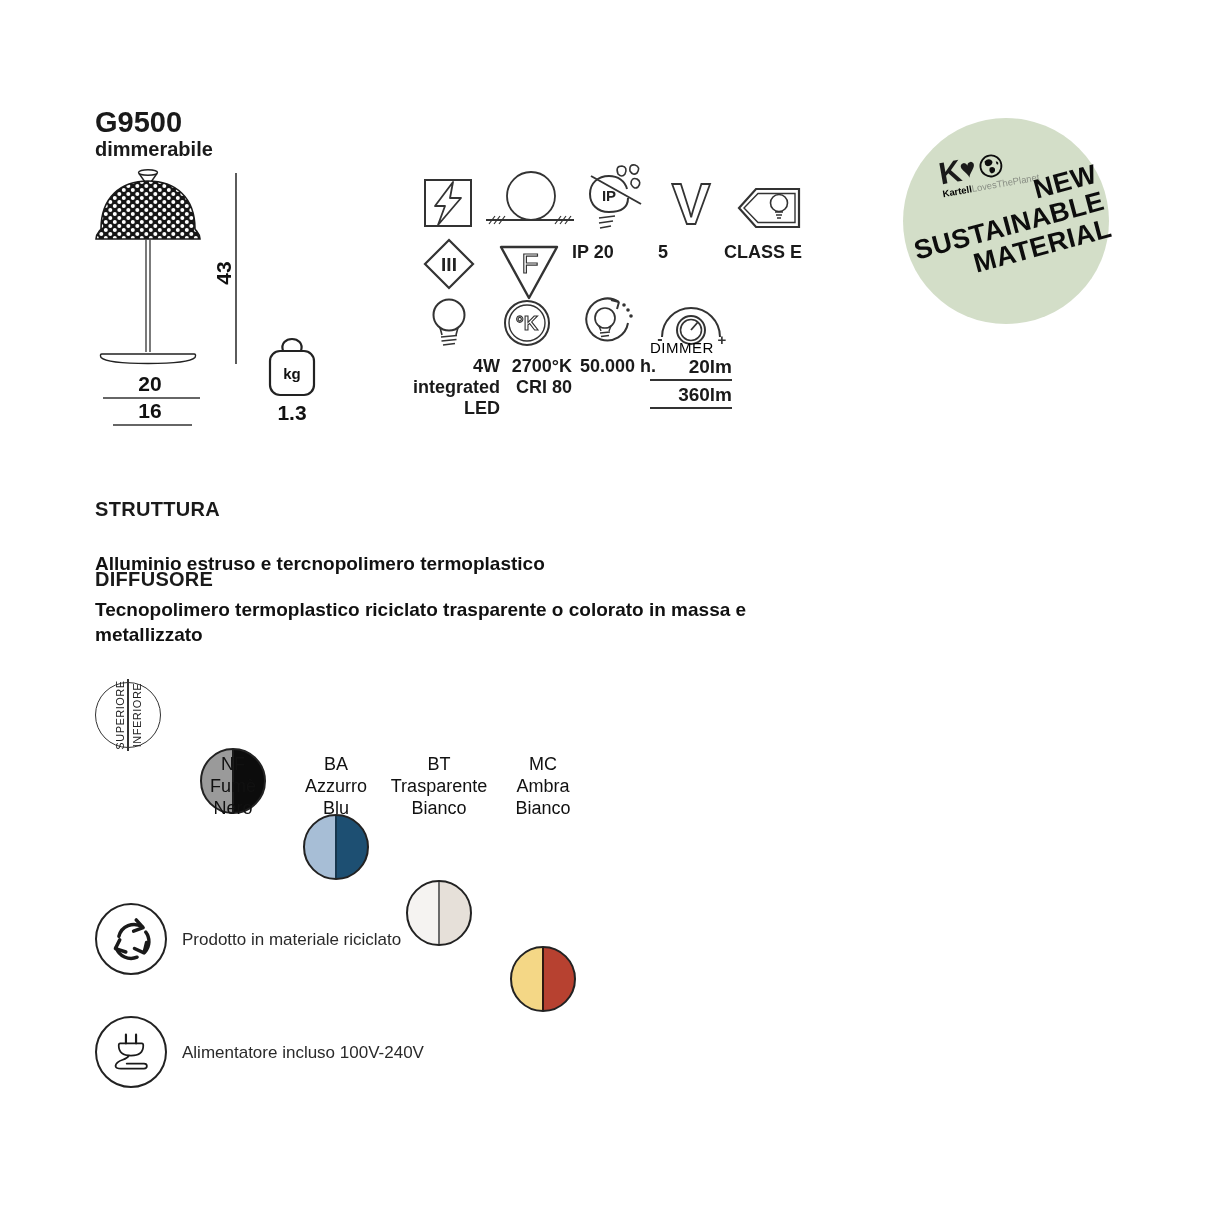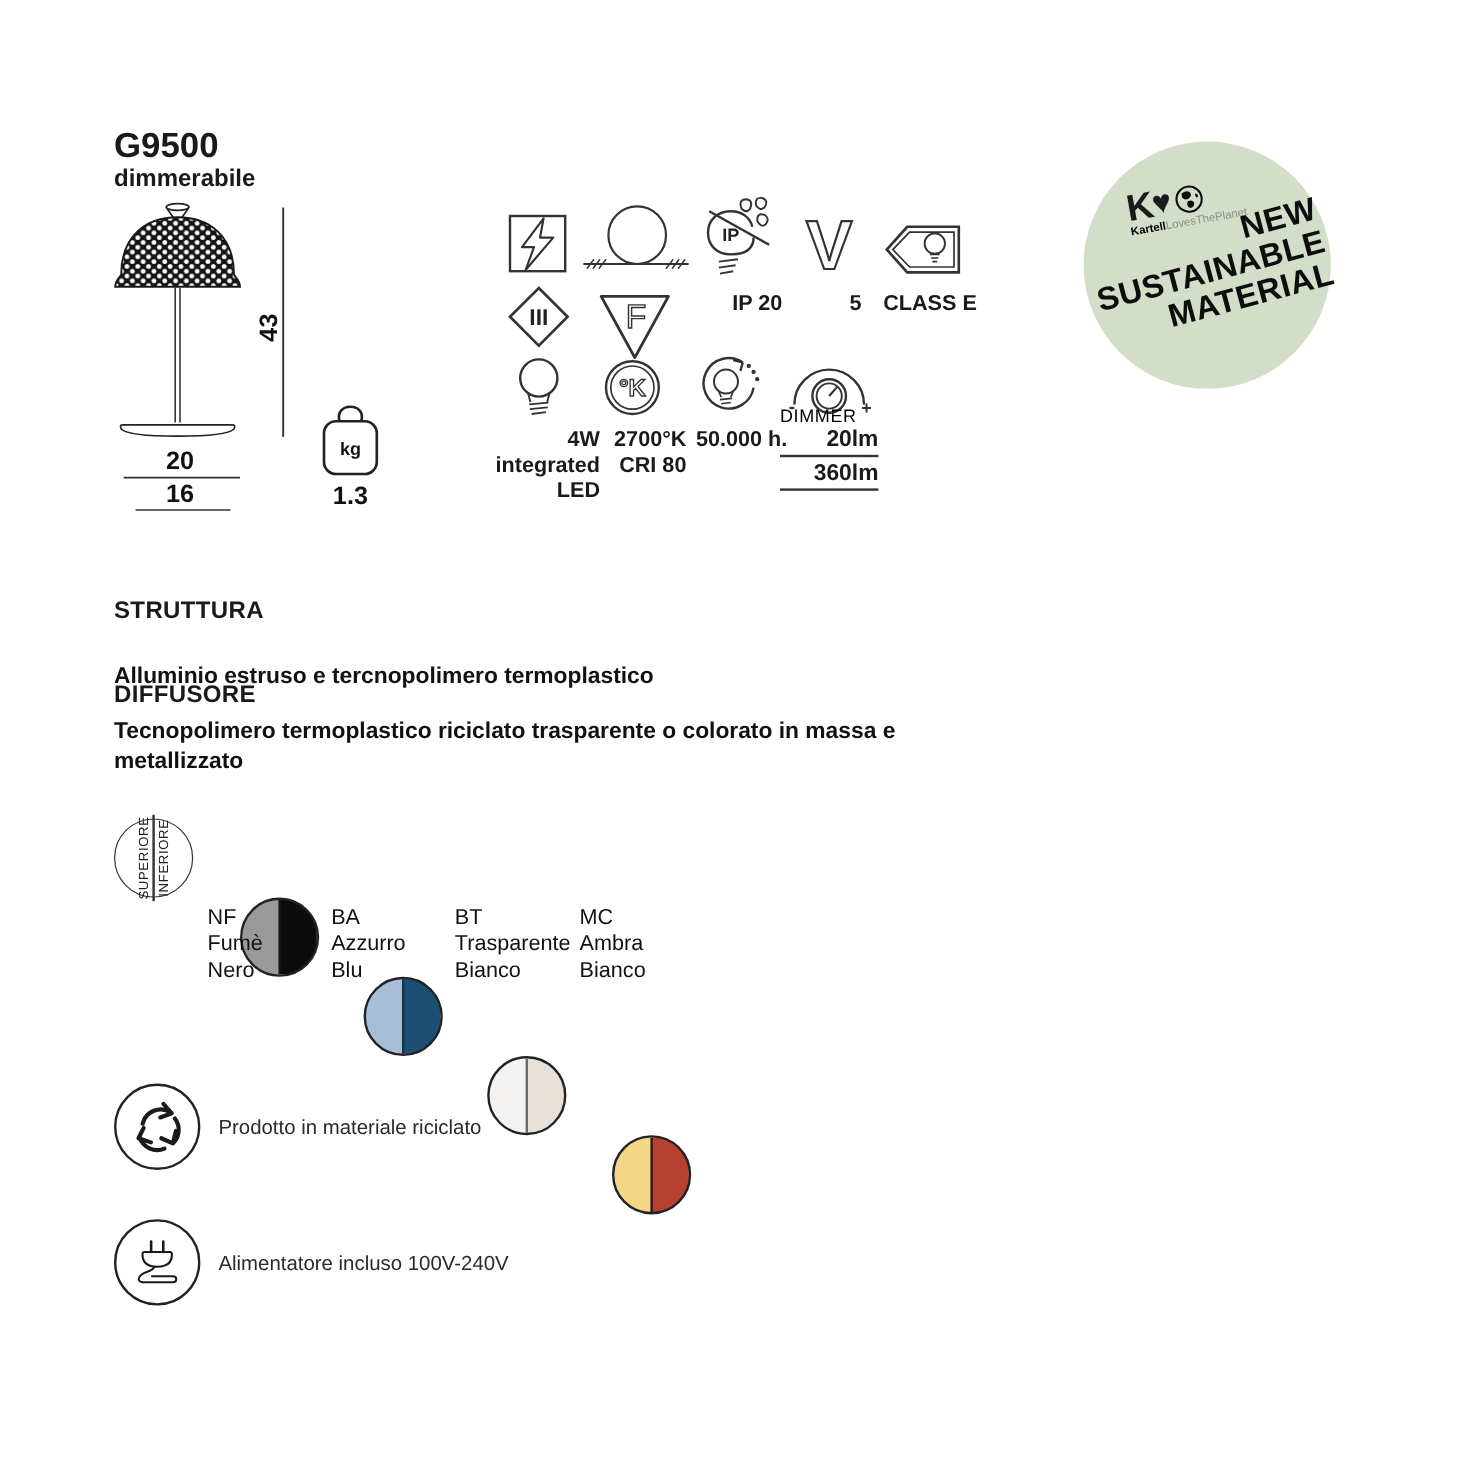--- a/index.html
+++ b/index.html
@@ -1,33 +1,33 @@
 <!DOCTYPE html>
 <html><head>
 <meta charset="utf-8">
 <style>
   html,body{margin:0;padding:0;}
   body{width:1214px;height:1214px;background:#fff;font-family:"Liberation Sans","DejaVu Sans",sans-serif;color:#1a1a1a;position:relative;overflow:hidden;}
   .abs{position:absolute;}
   .title{font-size:29px;font-weight:800;letter-spacing:0;}
   .subtitle{font-size:20px;font-weight:700;}
-  .icon-label{font-size:18px;font-weight:700;text-align:right;}
+  .icon-label{font-size:18px;font-weight:700;text-align:left;}
   .spec-lines{font-size:18px;font-weight:700;text-align:right;line-height:21px;}
   .dimmer-word{font-size:15px;font-weight:400;letter-spacing:.5px;color:#000000;}
   .lm{font-size:19px;font-weight:700;text-align:right;border-bottom:2px solid #333;padding-bottom:1px;margin-bottom:3px;}
   .sec-title{font-size:20px;font-weight:800;letter-spacing:.3px;}
   .sec-body{font-size:19px;font-weight:600;line-height:25px;color:#111;}
   .swatch{width:66px;height:66px;border-radius:50%;border:2px solid #222;box-sizing:border-box;position:relative;}
   .swatch::after{content:"";position:absolute;left:50%;top:0;bottom:0;width:1.5px;margin-left:-0.75px;background:var(--divider,#222);}
   .legend-circle{width:66px;height:66px;border-radius:50%;border:1.5px solid #333;box-sizing:border-box;background:#fff;position:relative;}
   .legend-line{position:absolute;left:50%;top:-4px;bottom:-4px;width:1.5px;margin-left:-0.75px;background:#333;}
   .legend-txt{position:absolute;top:50%;left:50%;font-size:11px;letter-spacing:.5px;color:#222;white-space:nowrap;}
   .legend-txt.l{transform:translate(-50%,-50%) rotate(-90deg) translateY(-8px);}
   .legend-txt.r{transform:translate(-50%,-50%) rotate(-90deg) translateY(9px);}
-  .swatch-label{font-size:18px;font-weight:500;line-height:22px;color:#111;}
+  .swatch-label{font-size:18px;font-weight:500;text-align:center;line-height:22px;color:#111;}
   .foot-circle{width:72px;height:72px;border-radius:50%;border:2px solid #222;box-sizing:border-box;display:flex;align-items:center;justify-content:center;background:#fff;}
   .foot-text{font-size:17px;font-weight:400;color:#2a2a2a;}
   .badge{width:206px;height:206px;border-radius:50%;position:absolute;left:903px;top:118px;}
   .badge-lines{position:absolute;left:6px;top:66px;width:198px;text-align:right;transform:rotate(-15deg);font-size:27px;line-height:28px;font-weight:800;color:#0d0d0d;letter-spacing:.5px;}
   .badge-logo{position:absolute;left:36px;top:30px;transform:rotate(-10deg);}
   .badge-logo .k{font-size:31px;font-weight:800;letter-spacing:-2px;}
   .badge-logo .heart{font-size:27px;font-weight:700;position:relative;top:-1px;}
   .badge-logo .brandrow{font-size:9.5px;margin-top:-4px;letter-spacing:0;}
   .badge-logo .b1{font-weight:800;color:#000;}
   .badge-logo .b2{font-weight:400;color:#8a8f85;}

